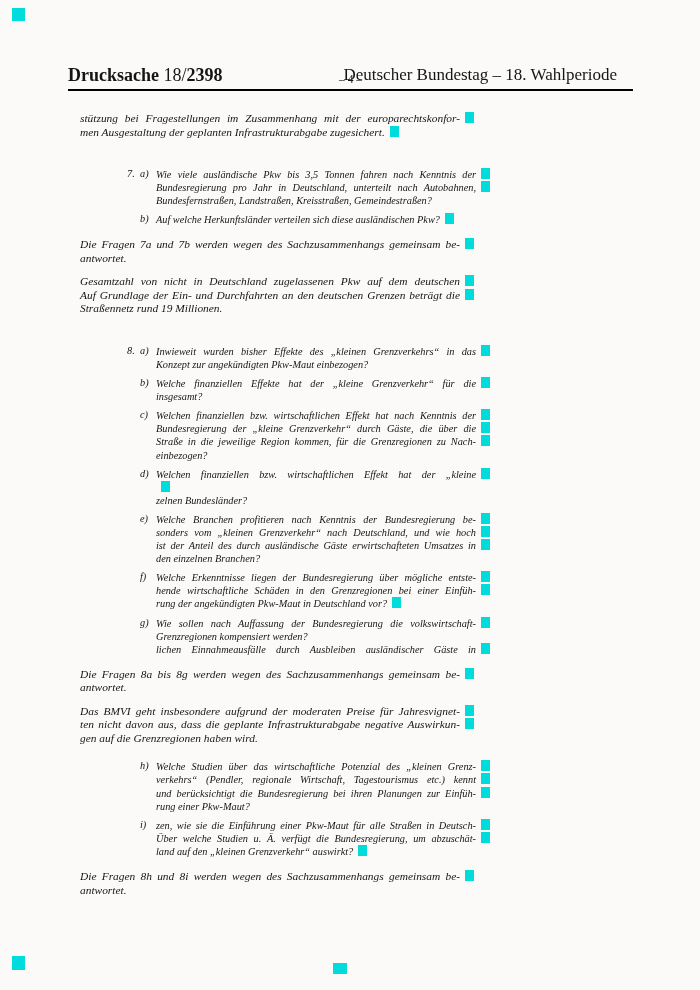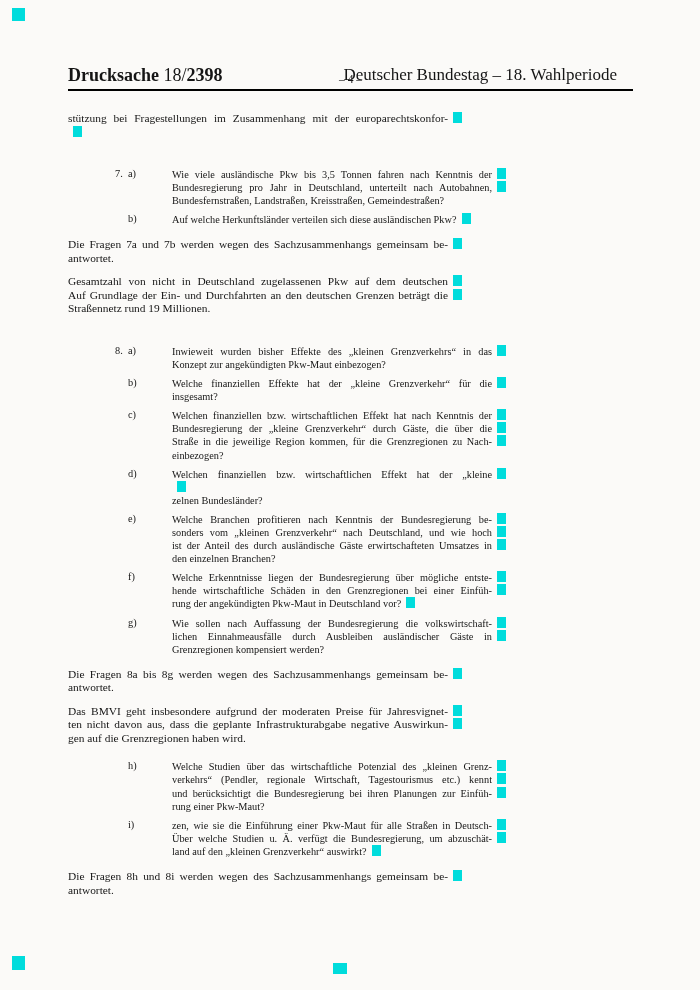--- a/index.html
+++ b/index.html
@@ -22,30 +22,30 @@
 
   
   header { position: absolute; left: 68px; top: 62px; width: 565px; height: 24px; }
   header .h-left  { position: absolute; left: 0; bottom: 0; font-size: 18px; white-space: nowrap; }
   header .h-left .b { font-weight: bold; }
   header .h-center{ position: absolute; left: 50%; bottom: 1px; transform: translateX(-50%); font-size: 11.5px; white-space: nowrap; }
   header .h-right { position: absolute; right: 16px; bottom: 1px; font-size: 17px; white-space: nowrap; }
   .rule { position: absolute; left: 68px; top: 89px; width: 565px; height: 2px; background: #000; }
 
   
-  main { position: absolute; left: 68px; top: 112px; width: 565px; }
+  main { position: absolute; left: 80px; top: 112px; width: 565px; font-style: italic; }
   .block { margin-top: 0; }
   .para { width: 394px; font-size: 11.4px; margin-top: 10px; }
   .para .line { line-height: 13.5px; }
   main .block:first-child { margin-top: 0; }
   .question { display: flex; margin-left: 47px; font-size: 10.3px; margin-top: 6px; }
   .question .line { line-height: 13.1px; }
   .qnum    { width: 13px; flex: none; }
   .qletter { width: 16px; flex: none; }
-  .qtext   { width: 334px; flex: none; margin-left: 28px; }
+  .qtext   { width: 334px; flex: none; }
   .gap-xl { margin-top: 29px; }
   .gap-lg { margin-top: 15px; }
   .gap-md { margin-top: 12px; }
 
   .line { text-align: justify; text-align-last: justify; white-space: nowrap; }
   .line.final { text-align-last: left; }
   .mark {
     display: inline-block;
     width: 9px; height: 11px;
     background: var(--hl);
@@ -65,21 +65,21 @@
   <header>
     <div class="h-left"><span class="b">Drucksache</span>&nbsp;<span>18/</span><span class="b">2398</span></div>
     <div class="h-center">– 4 –</div>
     <div class="h-right">Deutscher Bundestag – 18. Wahlperiode</div>
   </header>
   <div class="rule"></div>
 
   <main>
       <div class="block para">
         <div class="line"><span class="t">stützung bei Fragestellungen im Zusammenhang mit der europarechtskonfor-</span><span class="mark"></span></div>
-        <div class="line final"><span class="mark"></span></div>
+        <div class="line final"><span class="t">men Ausgestaltung der geplanten Infrastrukturabgabe zugesichert.</span><span class="mark"></span></div>
       </div>
       <div class="block question gap-xl">
         <span class="qnum">7.</span>
         <span class="qletter">a)</span>
         <div class="qtext">
           <div class="line"><span class="t">Wie viele ausländische Pkw bis 3,5 Tonnen fahren nach Kenntnis der</span><span class="mark"></span></div>
           <div class="line"><span class="t">Bundesregierung pro Jahr in Deutschland, unterteilt nach Autobahnen,</span><span class="mark"></span></div>
           <div class="line final"><span class="t">Bundesfernstraßen, Landstraßen, Kreisstraßen, Gemeindestraßen?</span></div>
         </div>
       </div>
@@ -151,22 +151,22 @@
           <div class="line"><span class="t">Welche Erkenntnisse liegen der Bundesregierung über mögliche entste-</span><span class="mark"></span></div>
           <div class="line"><span class="t">hende wirtschaftliche Schäden in den Grenzregionen bei einer Einfüh-</span><span class="mark"></span></div>
           <div class="line final"><span class="t">rung der angekündigten Pkw-Maut in Deutschland vor?</span><span class="mark"></span></div>
         </div>
       </div>
       <div class="block question">
         <span class="qnum"></span>
         <span class="qletter">g)</span>
         <div class="qtext">
           <div class="line"><span class="t">Wie sollen nach Auffassung der Bundesregierung die volkswirtschaft-</span><span class="mark"></span></div>
+          <div class="line final"><span class="t">Grenzregionen kompensiert werden?</span></div>
           <div class="line"><span class="t">lichen Einnahmeausfälle durch Ausbleiben ausländischer Gäste in</span><span class="mark"></span></div>
-          <div class="line final"><span class="t">Grenzregionen kompensiert werden?</span></div>
         </div>
       </div>
       <div class="block para gap-md">
         <div class="line"><span class="t">Die Fragen 8a bis 8g werden wegen des Sachzusammenhangs gemeinsam be-</span><span class="mark"></span></div>
         <div class="line final"><span class="t">antwortet.</span></div>
       </div>
       <div class="block para">
         <div class="line"><span class="t">Das BMVI geht insbesondere aufgrund der moderaten Preise für Jahresvignet-</span><span class="mark"></span></div>
         <div class="line"><span class="t">ten nicht davon aus, dass die geplante Infrastrukturabgabe negative Auswirkun-</span><span class="mark"></span></div>
         <div class="line final"><span class="t">gen auf die Grenzregionen haben wird.</span></div>

